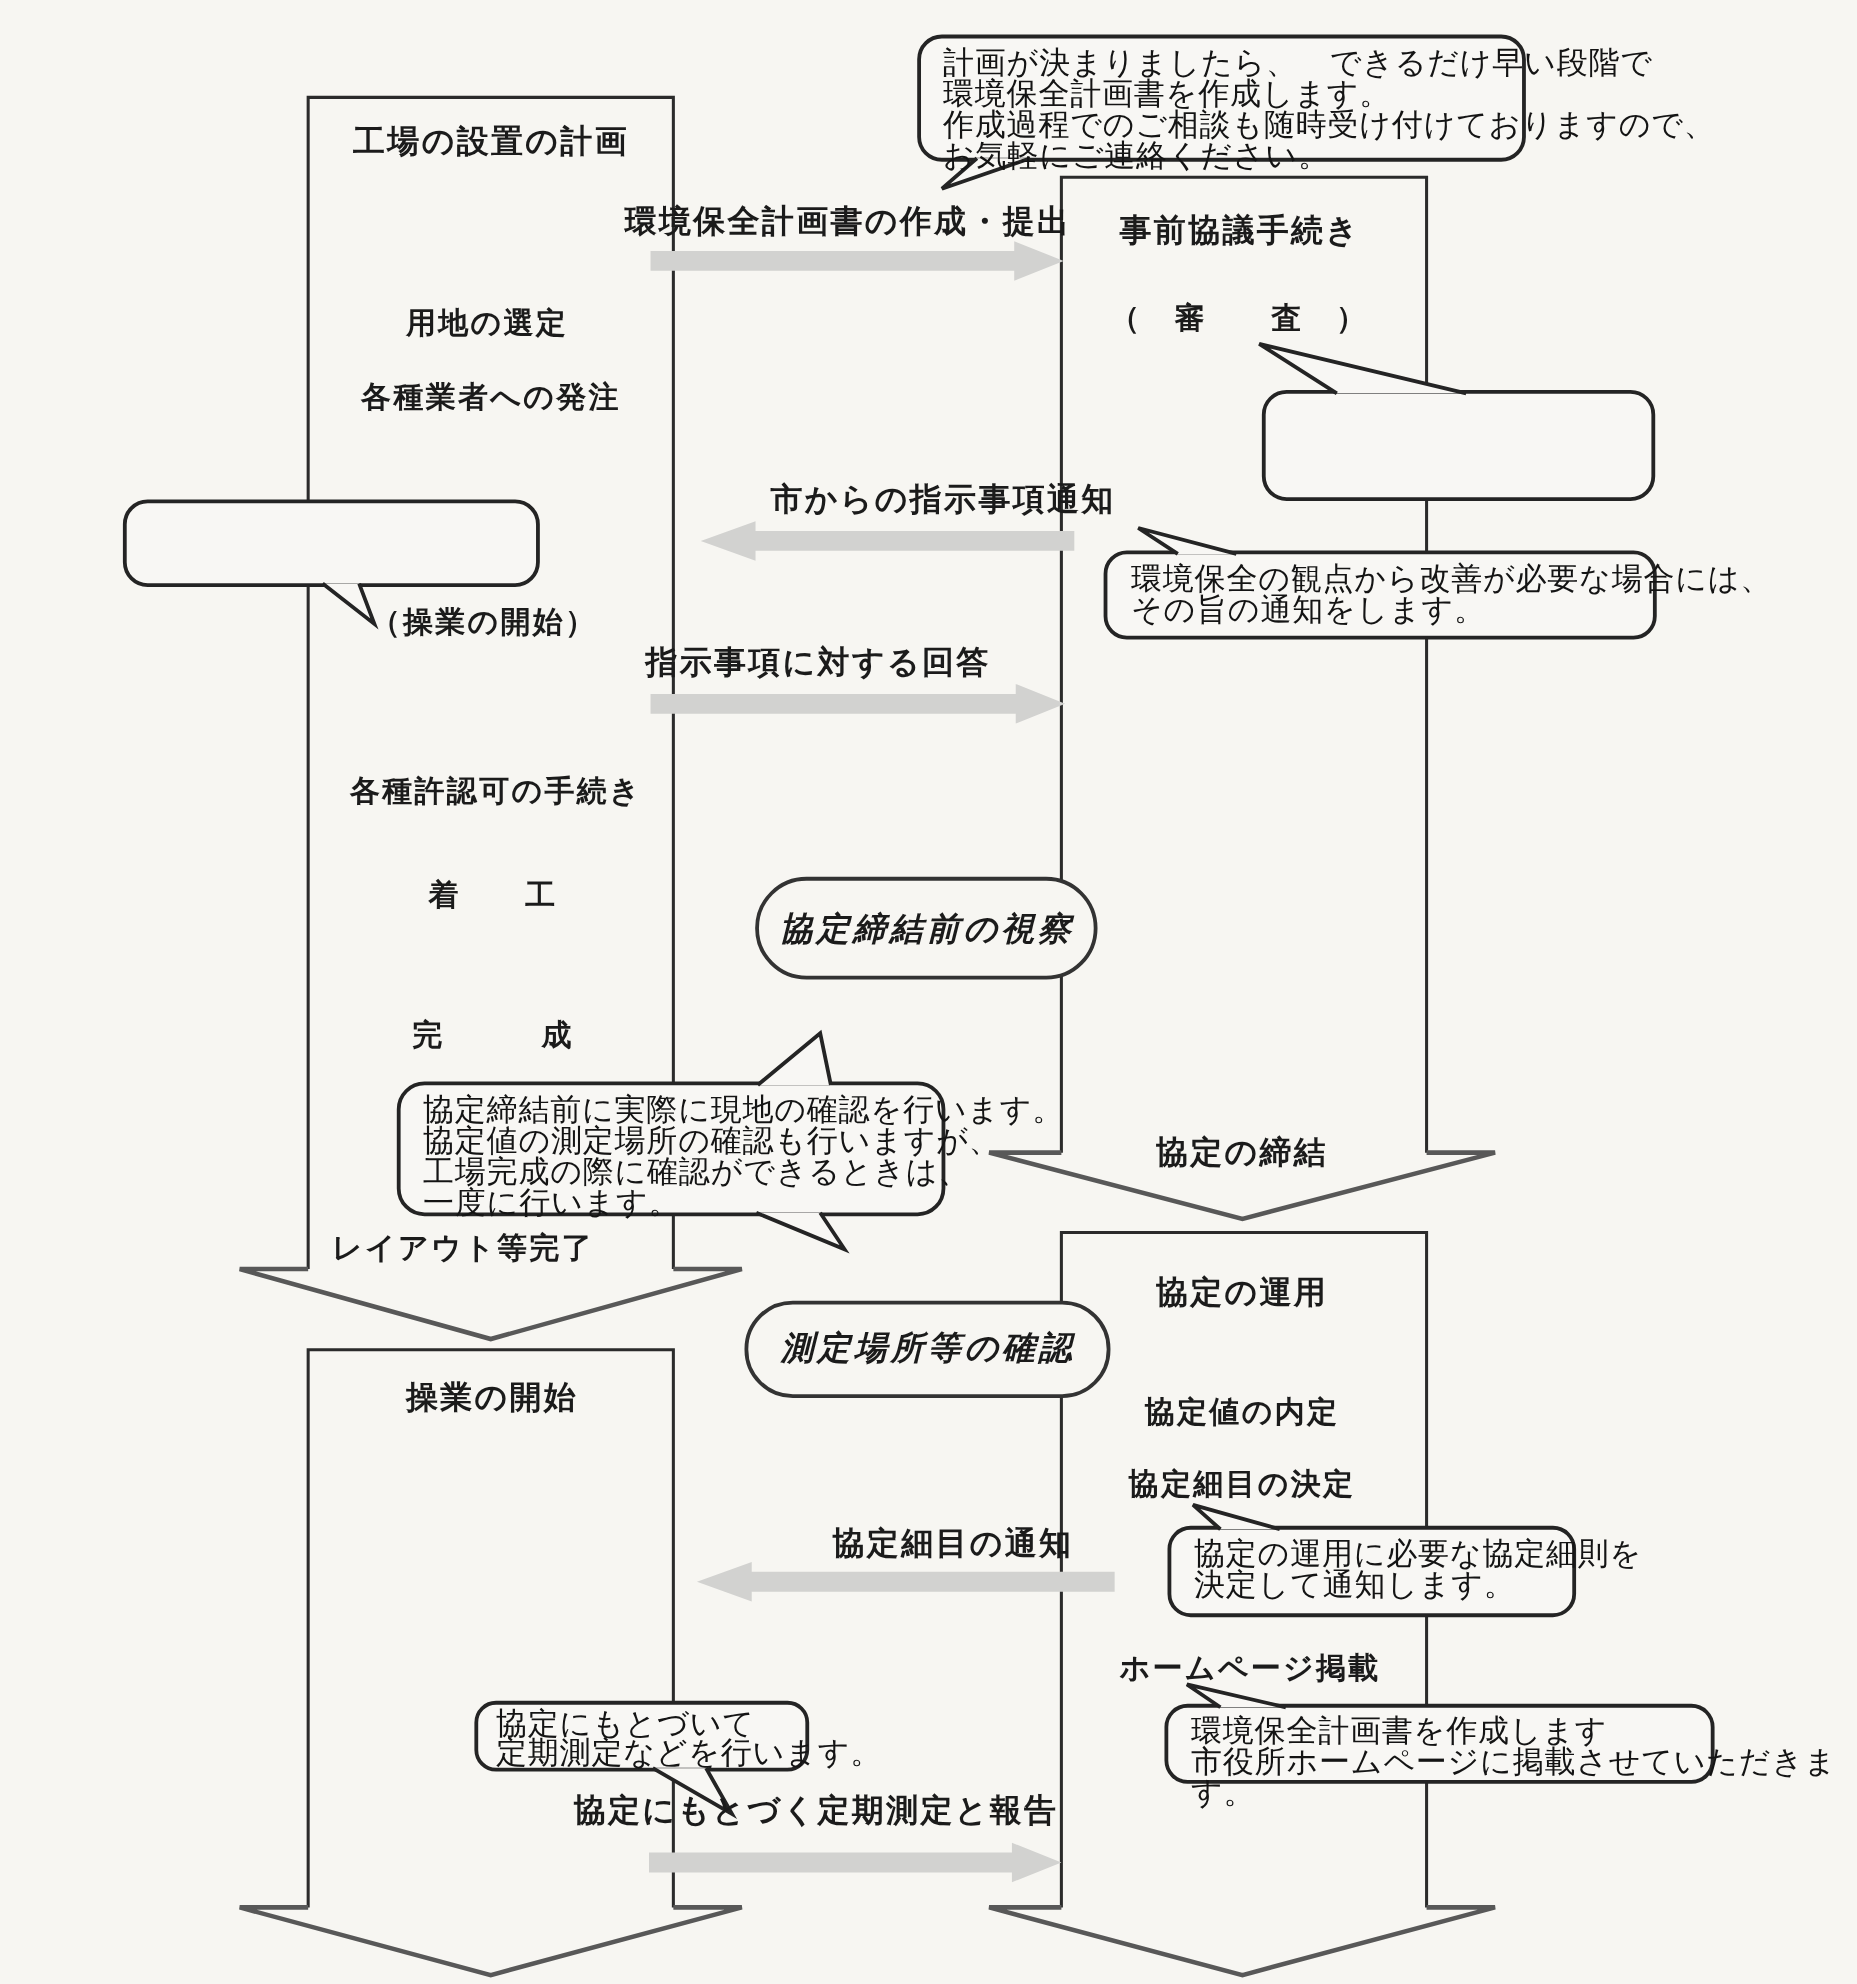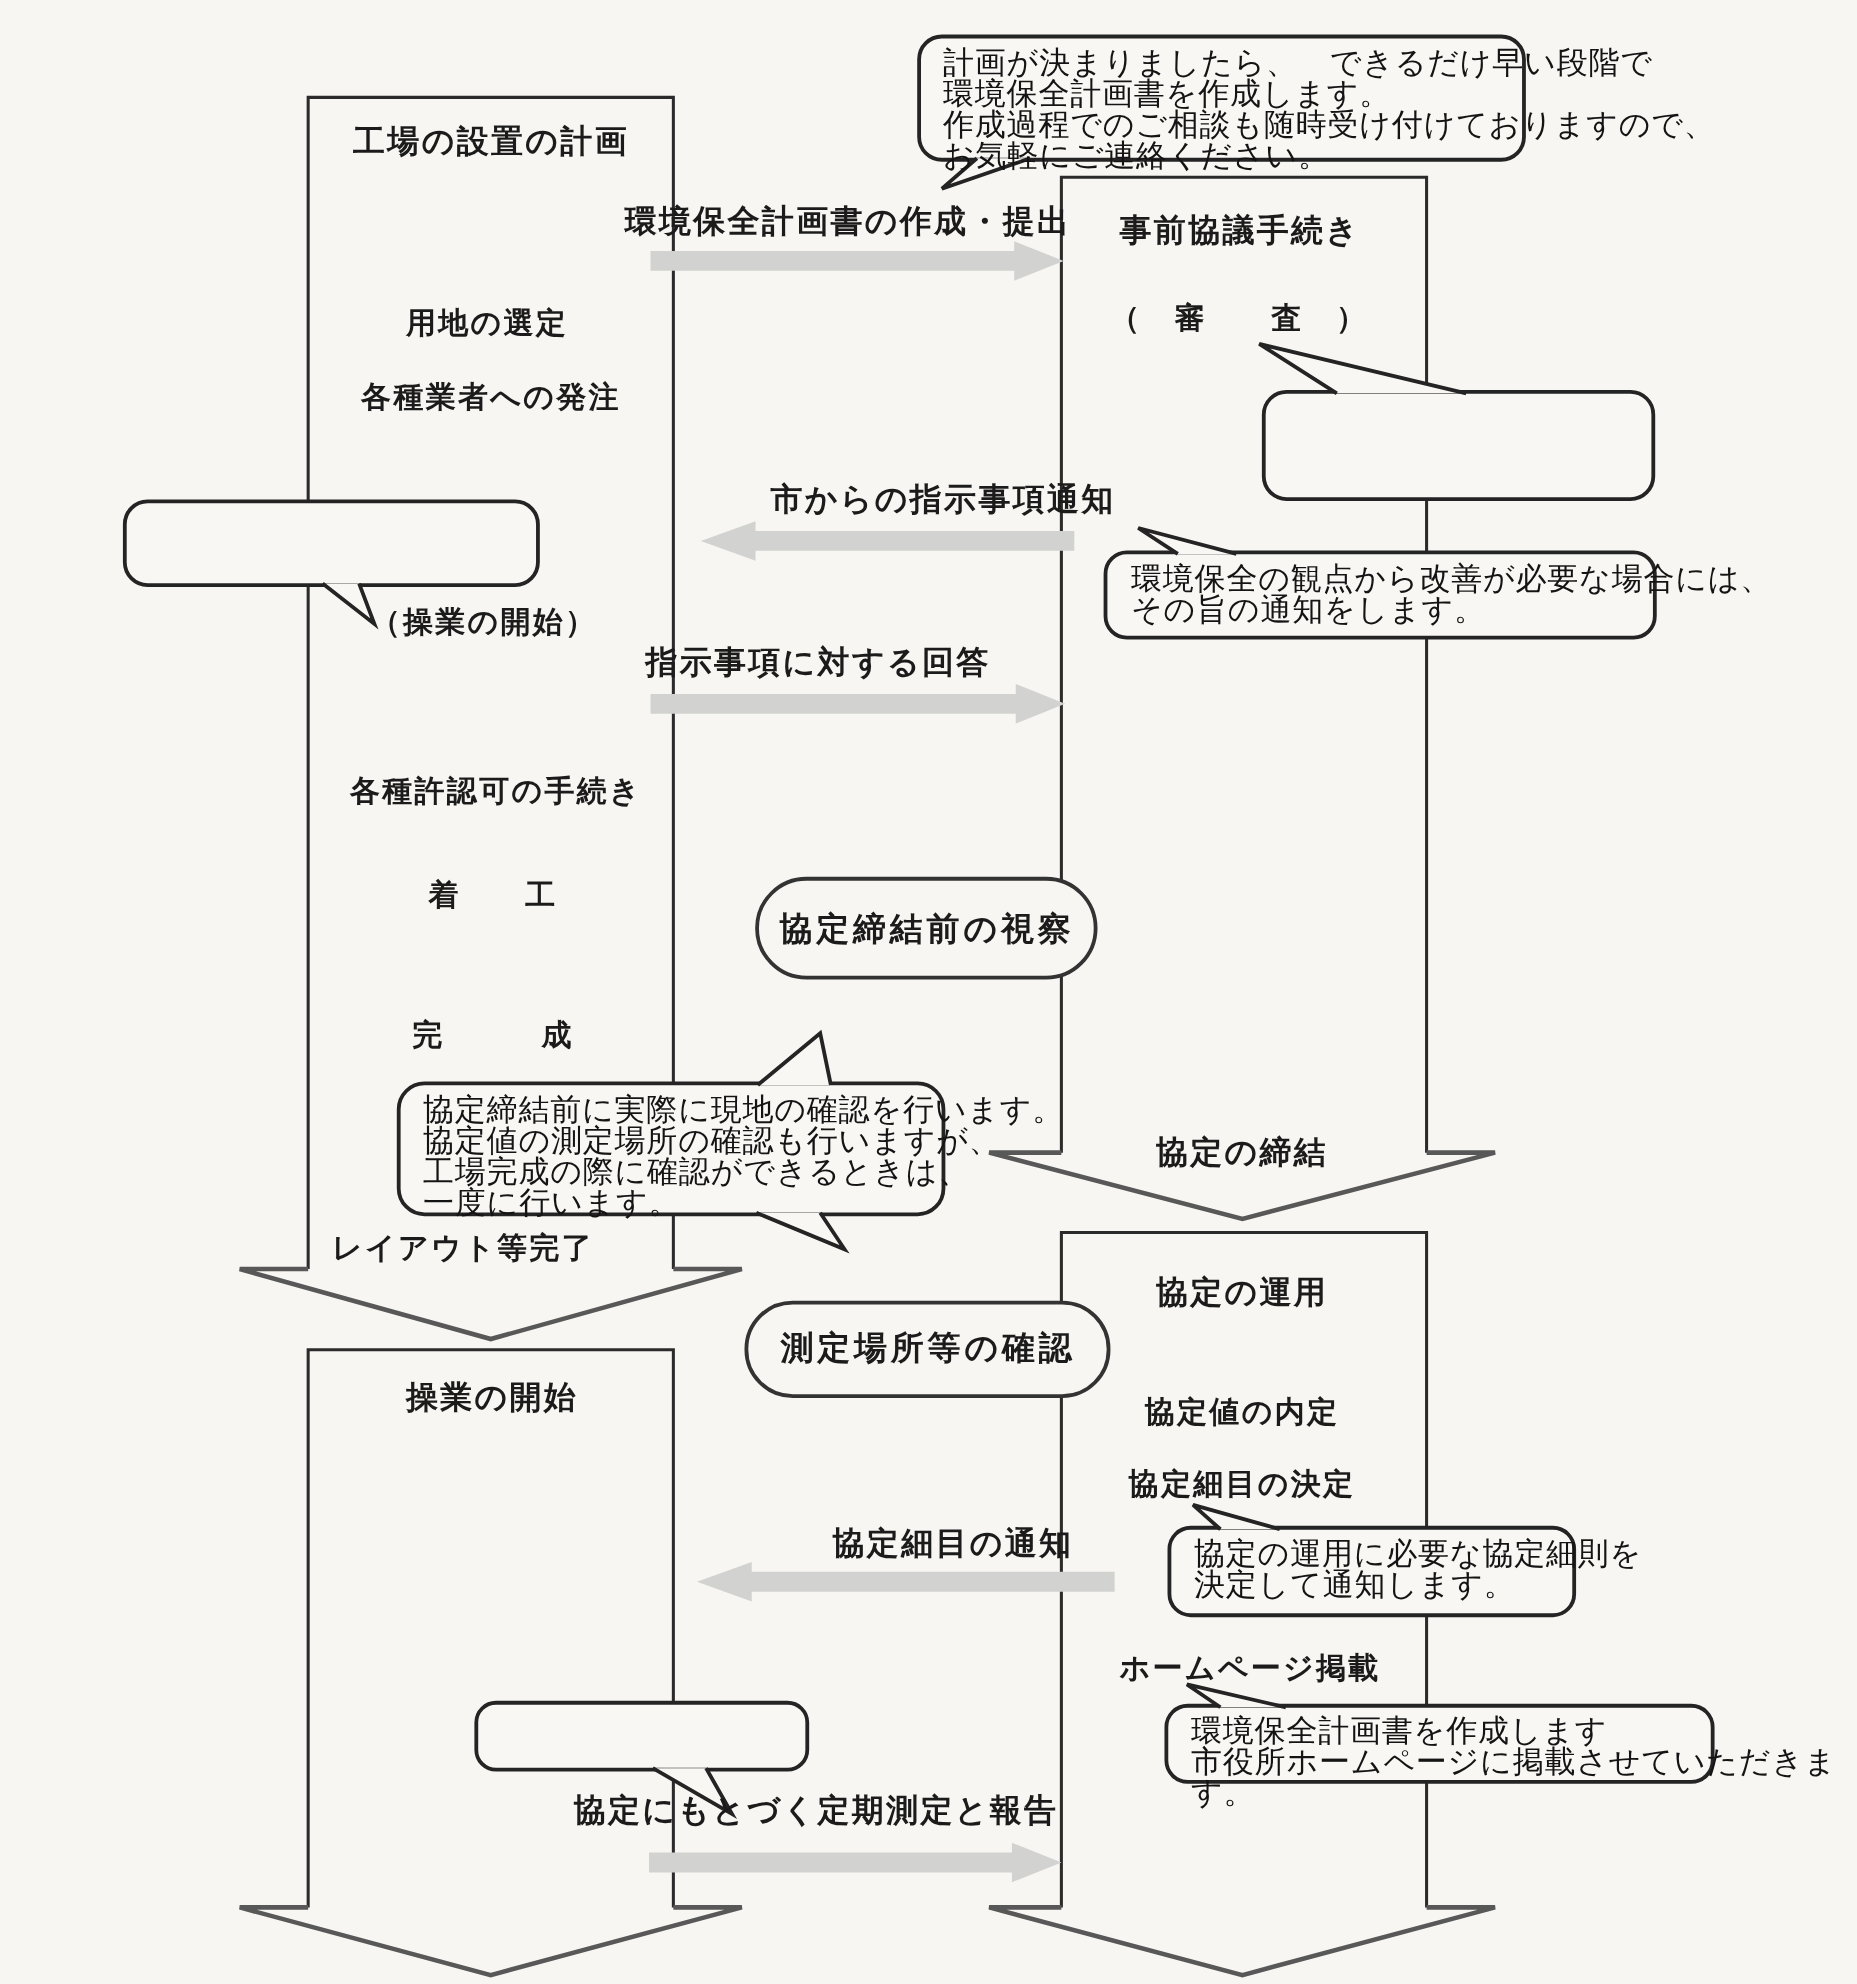--- a/index.html
+++ b/index.html
@@ -15,21 +15,21 @@
   .garrow{fill:#d2d2d0;}
   .oval{fill:#f7f6f2;stroke:#333;stroke-width:5;}
   .bubble{fill:#f8f7f4;stroke:#242424;stroke-width:5;}
   .tail{fill:#f8f7f4;stroke:#242424;stroke-width:5;stroke-linejoin:miter;}
   .lbl{
     position:absolute;transform:translate(-50%,-50%);
     font-weight:700;color:#1b1b1b;white-space:nowrap;letter-spacing:2.3px;
     font-size:30px;
   }
   .s42{font-size:32px;}
-  .s44{font-size:33px;letter-spacing:3.8px;}
+  .s44{font-size:33px;letter-spacing:3.8px;font-style:italic;}
   .bub{
     position:absolute;color:#141414;white-space:pre-line;
     font-size:31px;line-height:31px;font-weight:500;letter-spacing:0.8px;
   }
 </style>
 </head>
 <body>
 
 <div id="canvas">
 
@@ -116,15 +116,17 @@
   <div class="bub" style="left:1131px;top:563px">環境保全の観点から改善が必要な場合には、
 その旨の通知をします。</div>
   <div class="bub" style="left:423px;top:1094px">協定締結前に実際に現地の確認を行います。
 協定値の測定場所の確認も行いますが、
 工場完成の際に確認ができるときは、
 一度に行います。</div>
   <div class="bub" style="left:1194px;top:1538px">協定の運用に必要な協定細則を
 決定して通知します。</div>
   <div class="bub" style="left:1191px;top:1715px">環境保全計画書を作成します
 市役所ホームページに掲載させていただきます。</div>
+  <div class="bub" style="left:496px;top:1709px;line-height:29px">協定にもとづいて
+定期測定などを行います。</div>
 
 </div>
 
 
 </body></html>

